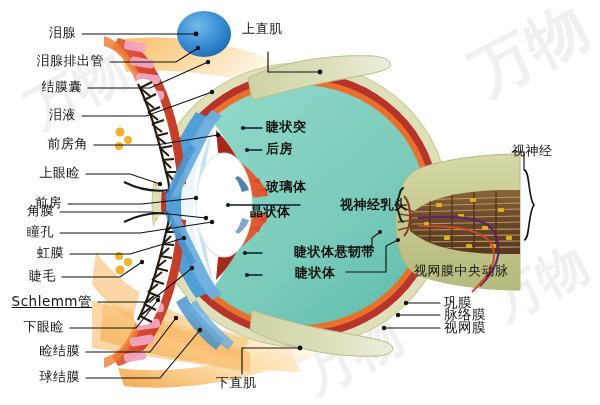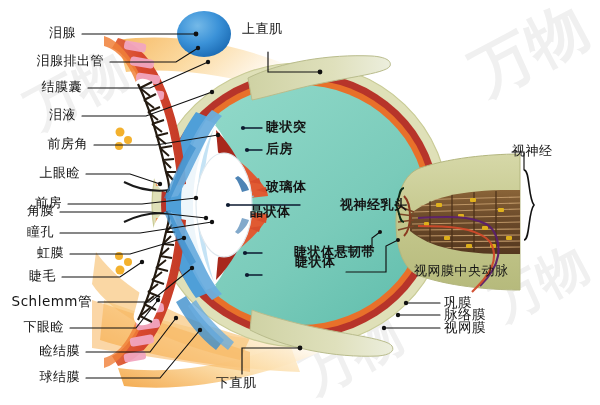--- a/index.html
+++ b/index.html
@@ -363,31 +363,31 @@
   <div class="lbl lbl-left s15" style="right:496px;top:54px;">泪腺排出管</div>
   <div class="lbl lbl-left s15" style="right:518px;top:80px;">结膜囊</div>
   <div class="lbl lbl-left s15" style="right:524px;top:108px;margin-left:16px;">泪液</div>
   <div class="lbl lbl-left s15" style="right:512px;top:137px;">前房角</div>
   <div class="lbl lbl-left s15" style="right:520px;top:166px;">上眼睑</div>
   <div class="lbl lbl-left s15" style="right:538px;top:196px;">前房</div>
   <div class="lbl lbl-left s15" style="right:546px;top:204px;">角膜</div>
   <div class="lbl lbl-left s15" style="right:546px;top:225px;margin-left:48px;">瞳孔</div>
   <div class="lbl lbl-left s15" style="right:536px;top:246px;">虹膜</div>
   <div class="lbl lbl-left s15" style="right:544px;top:269px;">睫毛</div>
-  <div class="lbl lbl-left s14" style="right:508px;top:295px;">Schlemm管</div>
+  <div class="lbl lbl-left s14" style="right:508px;top:295px;text-decoration:underline;">Schlemm管</div>
   <div class="lbl lbl-left s15" style="right:536px;top:320px;">下眼睑</div>
   <div class="lbl lbl-left s15" style="right:520px;top:344px;">睑结膜</div>
   <div class="lbl lbl-left s15" style="right:520px;top:370px;">球结膜</div>
 
   <div class="lbl lbl-right s15 bold" style="left:266px;top:120px;">睫状突</div>
   <div class="lbl lbl-right s15 bold" style="left:266px;top:142px;">后房</div>
   <div class="lbl lbl-right s15 bold" style="left:266px;top:180px;">玻璃体</div>
   <div class="lbl lbl-right s15 bold" style="left:250px;top:205px;">晶状体</div>
   <div class="lbl lbl-right s15 bold" style="left:266px;top:245px;margin-left:28px;">睫状体悬韧带</div>
-  <div class="lbl lbl-right s15 bold" style="left:266px;top:255px;padding-left:29px;">睫状体</div>
+  <div class="lbl lbl-right s15 bold" style="left:266px;top:266px;padding-left:29px;">睫状体</div>
   <div class="lbl lbl-right s15 bold" style="left:340px;top:198px;">视神经乳头</div>
 
   <div class="lbl lbl-right s15" style="left:512px;top:144px;">视神经</div>
   <div class="lbl lbl-right s15" style="left:414px;top:264px;">视网膜中央动脉</div>
   <div class="lbl lbl-right s14" style="left:444px;top:296px;">巩膜</div>
   <div class="lbl lbl-right s14" style="left:444px;top:308px;">脉络膜</div>
   <div class="lbl lbl-right s14" style="left:444px;top:321px;">视网膜</div>
 
   <div class="lbl lbl-right s15" style="left:242px;top:22px;">上直肌</div>
   <div class="lbl lbl-right s15" style="left:216px;top:376px;">下直肌</div>

